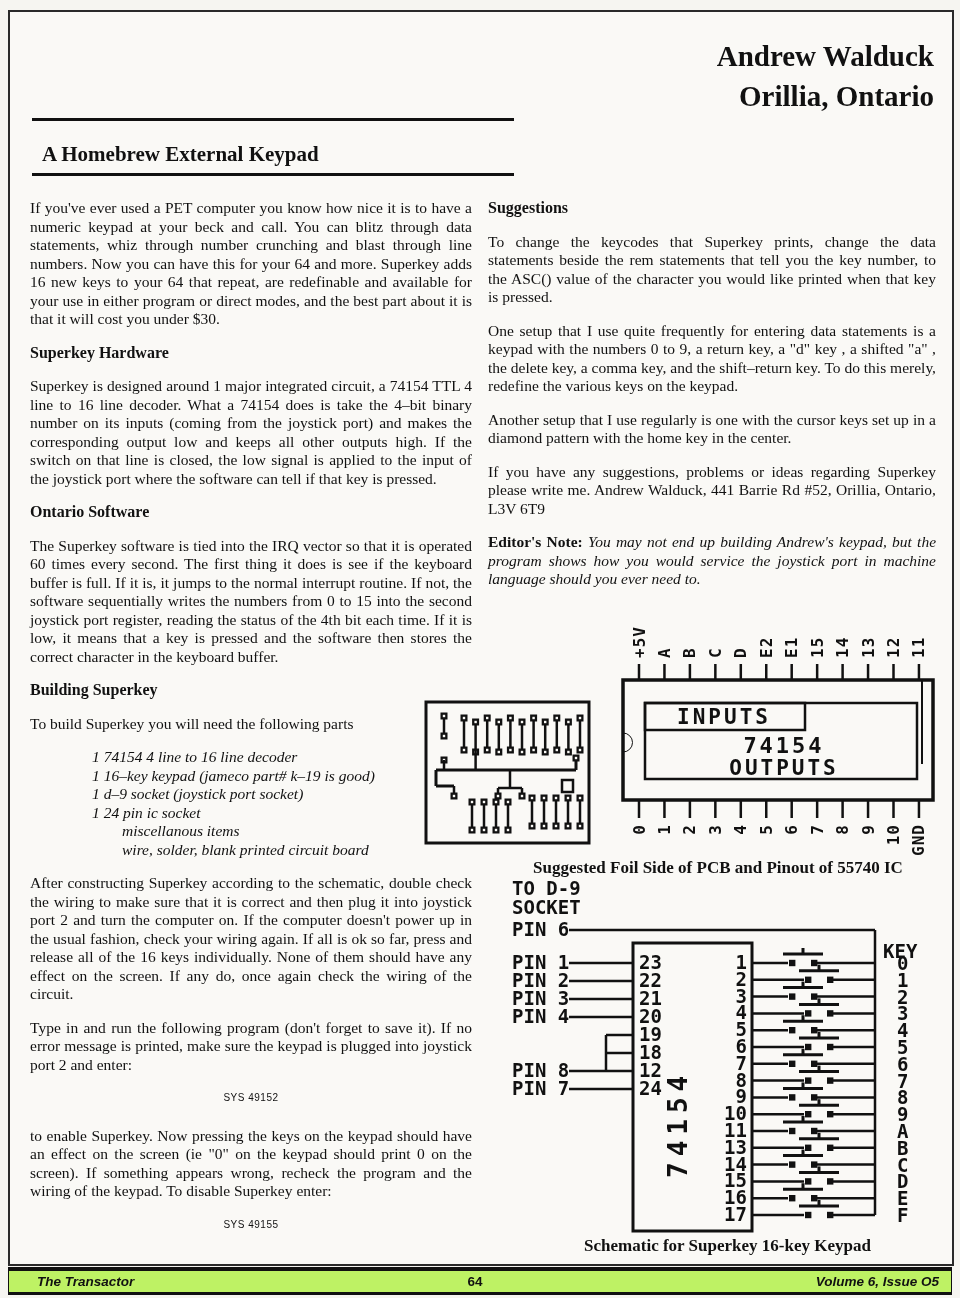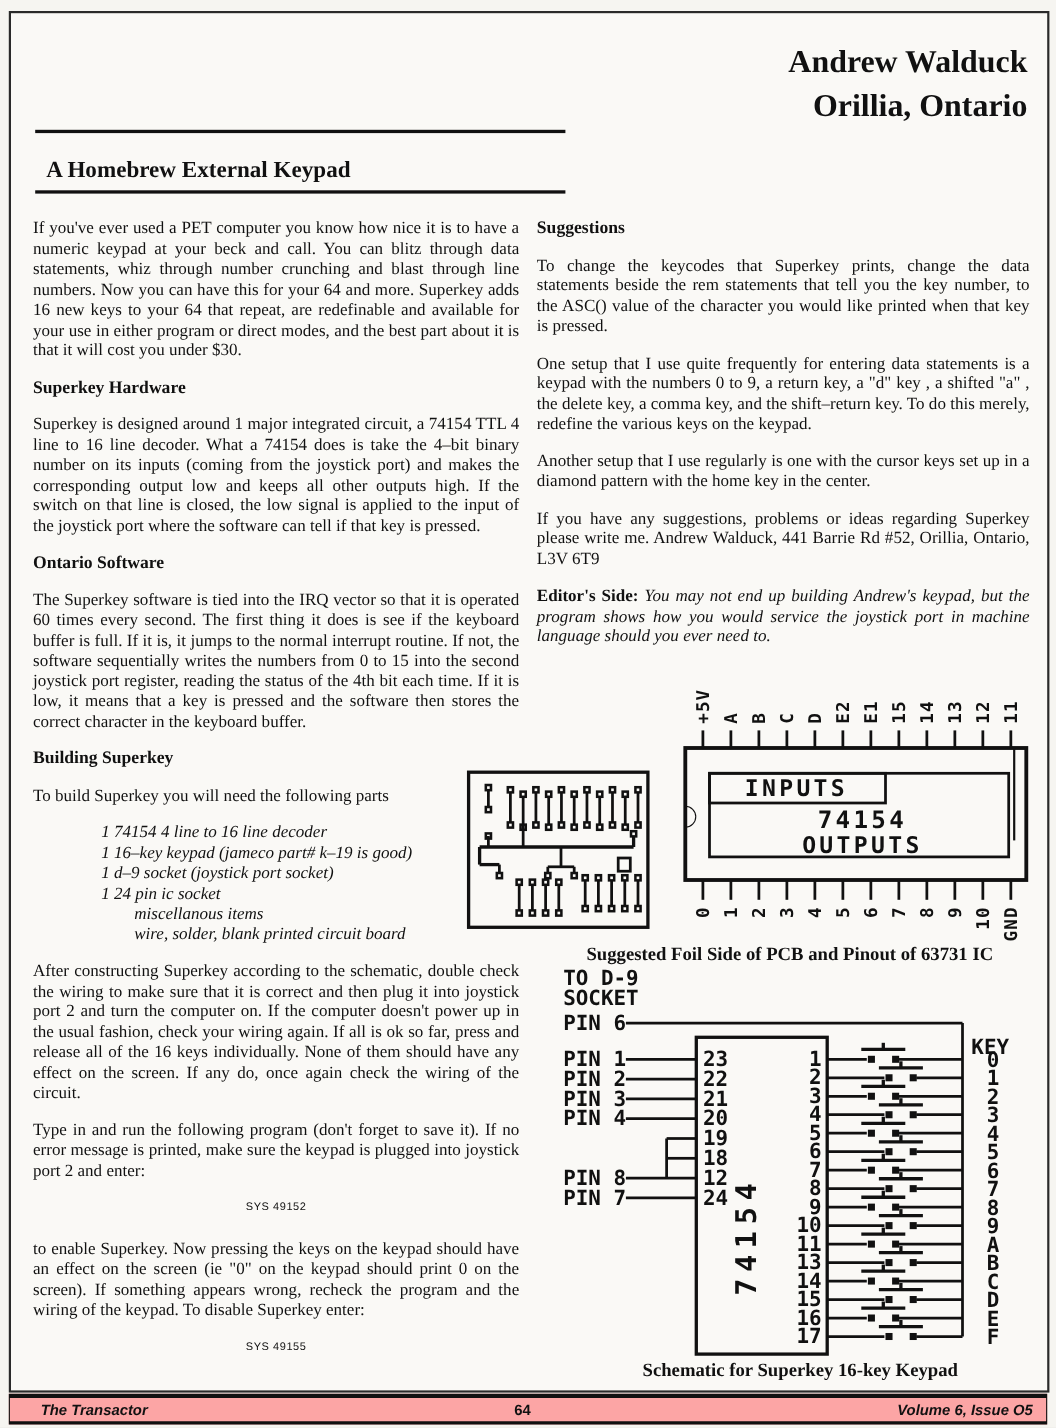--- a/index.html
+++ b/index.html
@@ -25,21 +25,21 @@
   .caption{position:absolute;font-size:17px;font-weight:bold;text-align:center;}
   .pinout-caption{left:492px;top:858px;width:452px;}
   .schem-caption{left:505px;top:1236px;width:445px;}
   svg{position:absolute;overflow:visible;}
   #pcb-svg{left:424px;top:700px;}
   #pinout-svg{left:616px;top:612px;}
   #schem-svg{left:505px;top:878px;}
   .dfont{font-family:"DejaVu Sans Mono",monospace;font-weight:bold;fill:#111;}
   svg line,svg path,svg rect.o{stroke:#111;fill:none;}
   .footer{position:absolute;left:8px;top:1267px;width:942px;border-top:4px solid #111;border-bottom:3px solid #111;
-          border-left:1px solid #111;border-right:1px solid #111;background:#fca5a5;
+          border-left:1px solid #111;border-right:1px solid #111;background:#bef264;
           display:flex;justify-content:space-between;align-items:center;height:21px;
           font-family:"Liberation Sans",sans-serif;font-size:13.5px;font-weight:bold;}
   .footer .l{padding-left:28px;font-style:italic;}
   .footer .c{}
   .footer .r{padding-right:12px;font-style:italic;}
 </style>
 </head>
 <body>
 
 <div class="page-wrap">
@@ -79,21 +79,21 @@
     <div class="sys">SYS 49155</div>
   </div>
 
   <div class="col col-right">
     <h3>Suggestions</h3>
     <p>To change the keycodes that Superkey prints, change the data statements beside the rem statements that tell you the key number, to the ASC() value of the character you would like printed when that key is pressed.</p>
     <p>One setup that I use quite frequently for entering data statements is a keypad with the numbers 0 to 9, a return key, a "d" key , a shifted "a" , the delete key, a comma key, and the shift–return key. To do this merely, redefine the various keys on the keypad.</p>
     <p>Another setup that I use regularly is one with the cursor keys set up in a diamond pattern with the home key in the center.</p>
     <p>If you have any suggestions, problems or ideas regarding Superkey please write me. Andrew Walduck, 441 Barrie Rd #52, Orillia, Ontario, L3V 6T9</p>
     <p class="note">
-      <span class="lbl">Editor's Side:</span>
+      <span class="lbl">Editor's Note:</span>
       <span class="txt">You may not end up building Andrew's keypad, but the program shows how you would service the joystick port in machine language should you ever need to.</span>
     </p>
   </div>
 
   <svg id="pcb-svg" width="168" height="148" viewBox="0 0 168 148">
     <rect class="o" x="2" y="2" width="163" height="141" stroke-width="3"></rect>
     <g id="pcb-traces">
         <line x1="20" y1="16" x2="20" y2="36" stroke-width="2.5"></line>
         <rect x="16.5" y="12.5" width="7" height="7" fill="#111" stroke="none"></rect>
         <rect x="18.8" y="14.8" width="2.4" height="2.4" fill="#faf9f6" stroke="none"></rect>
@@ -277,21 +277,21 @@
         <line x1="226.6" y1="188" x2="226.6" y2="206" stroke-width="2.5"></line>
         <text transform="translate(232.1,212) rotate(-90)" font-size="16" letter-spacing="1" text-anchor="end" class="dfont">8</text>
         <line x1="252.04999999999998" y1="188" x2="252.04999999999998" y2="206" stroke-width="2.5"></line>
         <text transform="translate(257.54999999999995,212) rotate(-90)" font-size="16" letter-spacing="1" text-anchor="end" class="dfont">9</text>
         <line x1="277.5" y1="188" x2="277.5" y2="206" stroke-width="2.5"></line>
         <text transform="translate(283,212) rotate(-90)" font-size="16" letter-spacing="1" text-anchor="end" class="dfont">10</text>
         <line x1="302.95" y1="188" x2="302.95" y2="206" stroke-width="2.5"></line>
         <text transform="translate(308.45,212) rotate(-90)" font-size="16" letter-spacing="1" text-anchor="end" class="dfont">GND</text>
       </g>
   </svg>
-  <div class="caption pinout-caption">Suggested Foil Side of PCB and Pinout of 63731 IC</div>
+  <div class="caption pinout-caption">Suggested Foil Side of PCB and Pinout of 55740 IC</div>
 
   <svg id="schem-svg" width="445" height="358" viewBox="0 0 445 358">
     <text class="dfont" x="7" y="17" font-size="19">TO D-9</text>
     <text class="dfont" x="7" y="36" font-size="19">SOCKET</text>
     <text class="dfont" x="7" y="58" font-size="19">PIN 6</text>
     <line x1="64" y1="52" x2="370" y2="52" stroke-width="2.5"></line>
     <line x1="370" y1="52" x2="370" y2="337" stroke-width="2.5"></line>
     <rect class="o" x="128" y="65" width="119" height="288" stroke-width="3"></rect>
     <text class="dfont" transform="translate(182,300) rotate(-90)" font-size="26" letter-spacing="6">74154</text>
     <text class="dfont" x="378" y="80" font-size="19">KEY</text>

